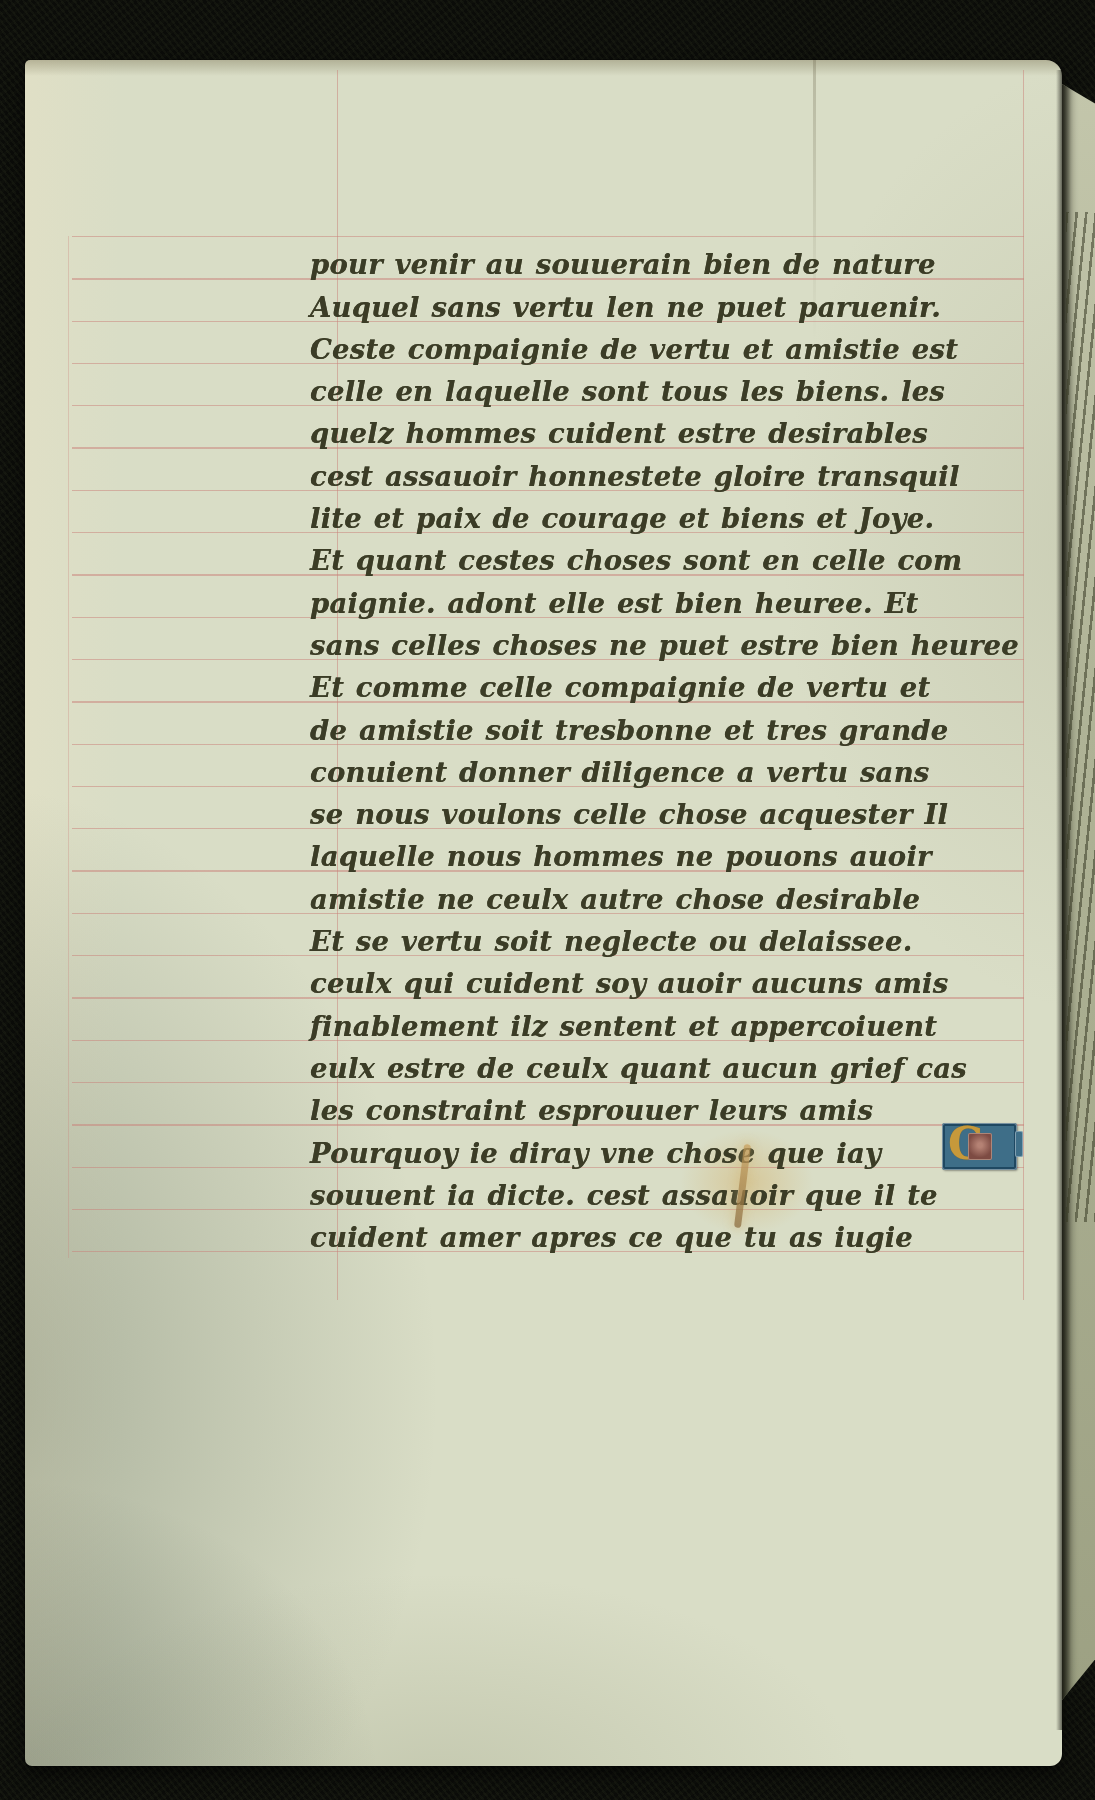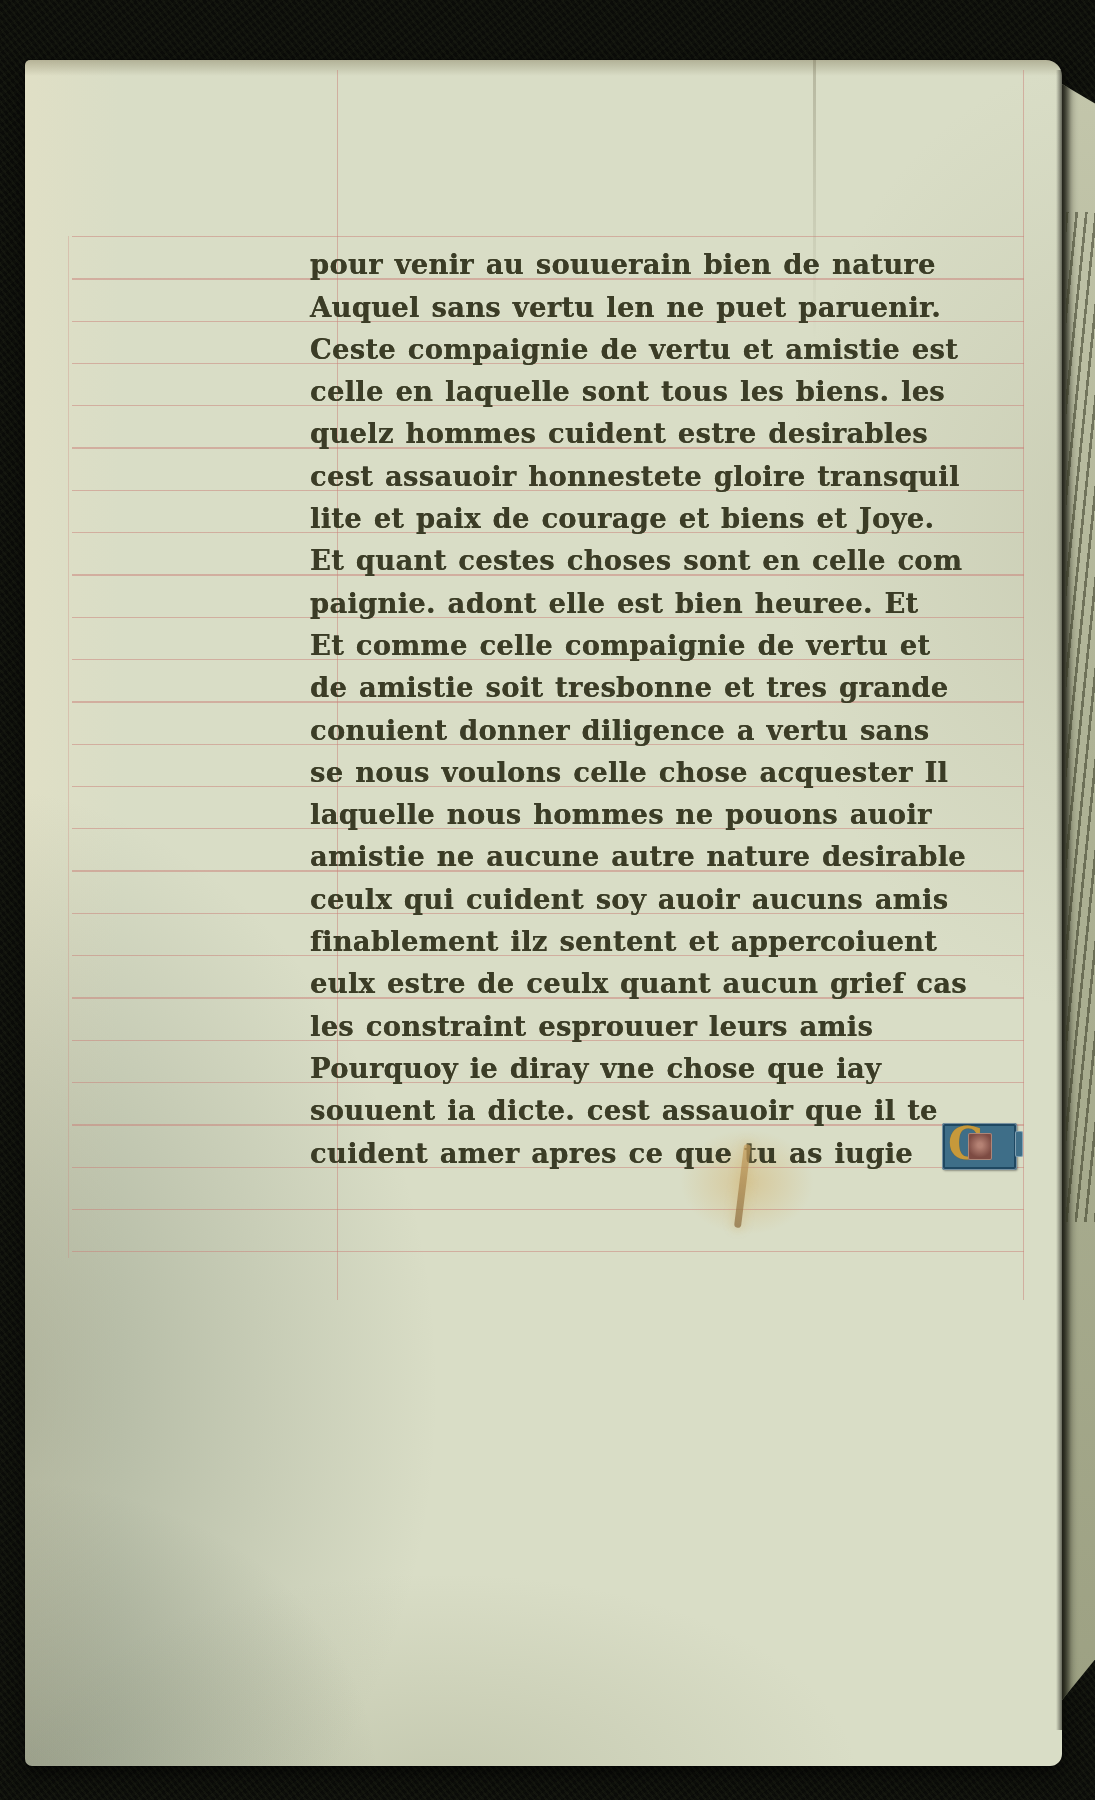--- a/index.html
+++ b/index.html
@@ -32,21 +32,21 @@
       rgba(0,0,0,0) 1.3px, rgba(0,0,0,0) 42.3px);
   }
   .v-rule{position:absolute;width:1.3px;background:rgba(201,127,120,.50);}
   .v-rule.left-edge{left:43px;top:176px;height:1022px;background:rgba(201,127,120,.30);}
   .v-rule.text-left{left:312px;top:10px;height:1230px;}
   .v-rule.text-right{left:998px;top:10px;height:1230px;}
   .crease{position:absolute;left:788px;top:0;width:3px;height:280px;
     background:linear-gradient(rgba(118,113,88,.35), rgba(118,113,88,0));}
   .textblock{
     position:absolute;left:285px;top:178px;width:660px;
-    color:#3b3c26;font-weight:700;font-size:27.5px;
+    color:#3b3c26;font-style:italic;font-weight:700;font-size:27.5px;
     letter-spacing:.2px;word-spacing:2px;
     text-shadow:0 0 .6px rgba(59,60,38,.8);
   }
   .line{height:42.3px;display:flex;align-items:flex-end;white-space:nowrap;}
   .cap::first-letter{font-size:1.3em;line-height:.8;}
   .scratch{
     position:absolute;left:714px;top:1084px;width:7px;height:84px;
     background:linear-gradient(#c9a15e, #8d6d3e);transform:rotate(7deg);
     border-radius:4px;opacity:.75;box-shadow:0 0 8px 4px rgba(206,181,121,.35);
   }
@@ -101,26 +101,28 @@
   <div class="textblock">
     <div class="line">pour venir au souuerain bien de nature</div>
     <div class="line cap">Auquel sans vertu len ne puet paruenir.</div>
     <div class="line cap">Ceste compaignie de vertu et amistie est</div>
     <div class="line">celle en laquelle sont tous les biens. les</div>
     <div class="line">quelz hommes cuident estre desirables</div>
     <div class="line">cest assauoir honnestete gloire transquil</div>
     <div class="line">lite et paix de courage et biens et Joye.</div>
     <div class="line cap">Et quant cestes choses sont en celle com</div>
     <div class="line">paignie. adont elle est bien heuree. Et</div>
+    <div class="line">sans celles choses ne puet estre bien heuree</div>
     <div class="line cap">Et comme celle compaignie de vertu et</div>
     <div class="line">de amistie soit tresbonne et tres grande</div>
     <div class="line">conuient donner diligence a vertu sans</div>
     <div class="line">se nous voulons celle chose acquester Il</div>
     <div class="line">laquelle nous hommes ne pouons auoir</div>
-    <div class="line">amistie ne aucune autre nature desirable</div>
+    <div class="line">amistie ne ceulx autre chose desirable</div>
+    <div class="line cap">Et se vertu soit neglecte ou delaissee.</div>
     <div class="line">ceulx qui cuident soy auoir aucuns amis</div>
     <div class="line">finablement ilz sentent et appercoiuent</div>
     <div class="line">eulx estre de ceulx quant aucun grief cas</div>
     <div class="line">les constraint esprouuer leurs amis</div>
     <div class="line cap">Pourquoy ie diray vne chose que iay</div>
     <div class="line">souuent ia dicte. cest assauoir que il te</div>
     <div class="line">cuident amer apres ce que tu as iugie</div>
   </div>
 
   <div class="ornament">

